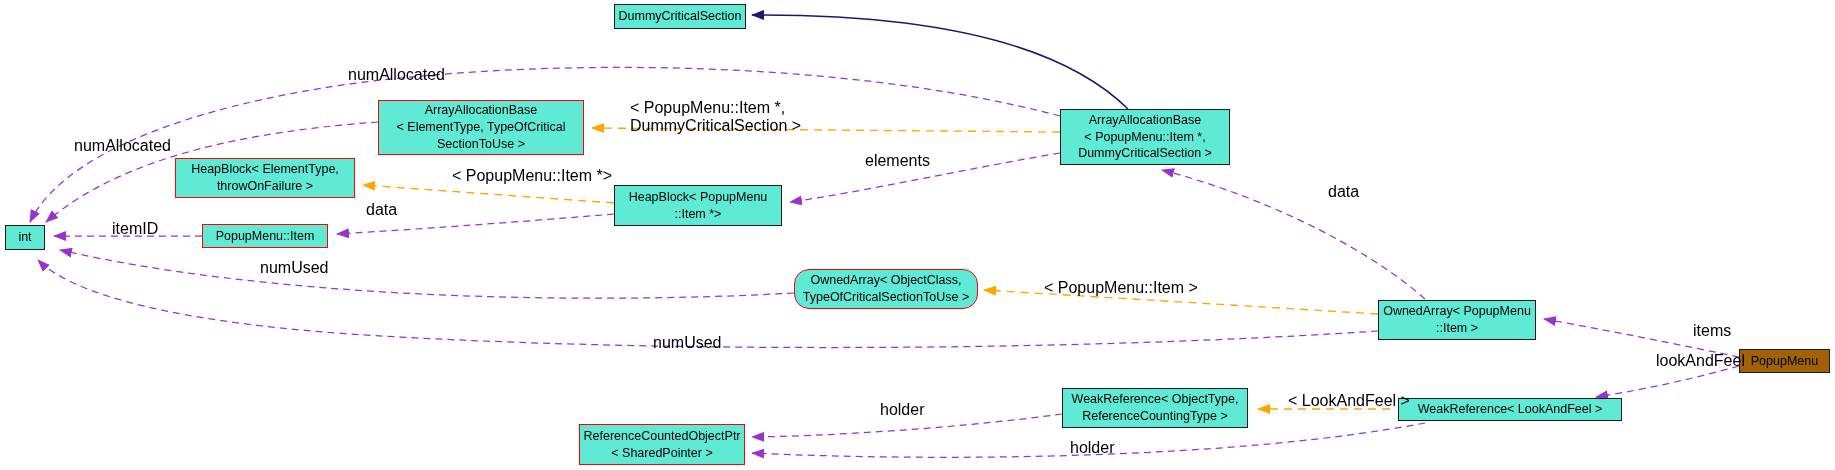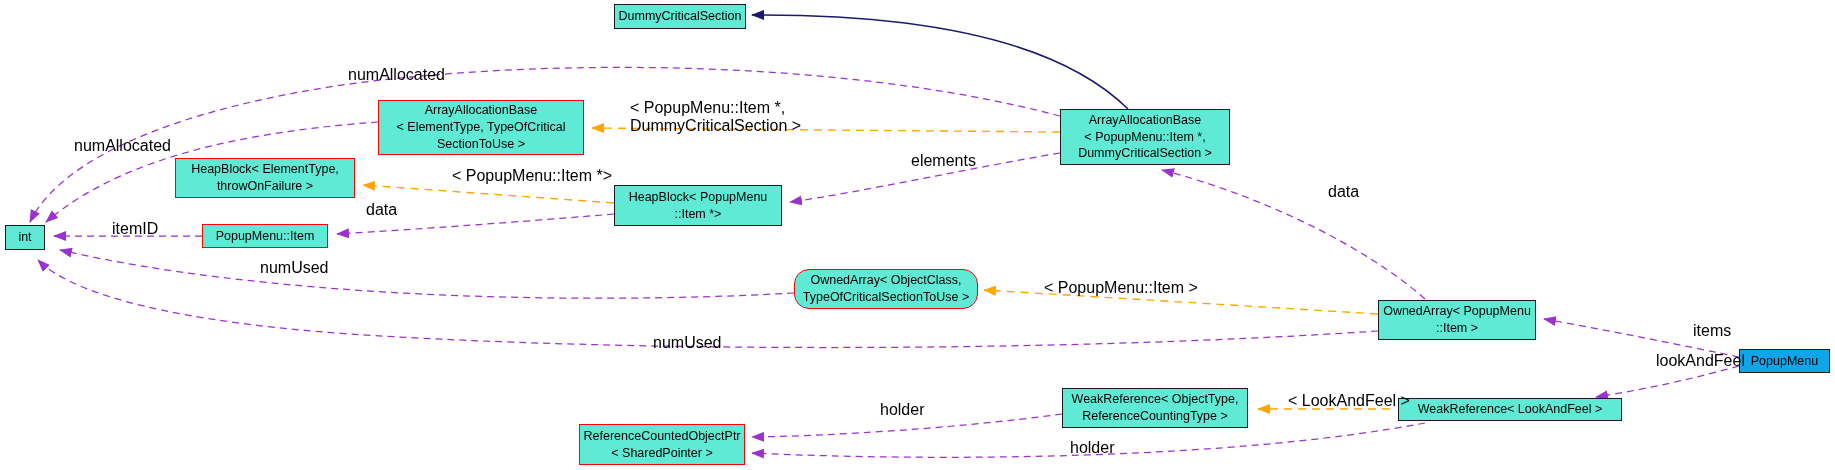--- a/index.html
+++ b/index.html
@@ -9,21 +9,21 @@
   }
   svg.edge-layer{position:absolute;left:0;top:0;width:1835px;height:470px;}
   .node{
     position:absolute;box-sizing:border-box;background:#5eead4;
     border:1.4px solid #1c1c1c;color:#000;
     display:flex;align-items:center;justify-content:center;
     text-align:center;font-size:12.5px;line-height:1.34;
     white-space:pre-line;padding:1px 3px;cursor:default;
   }
   .node.trunc{border:1.6px solid #ff0000;}
-  .node.focus{background:#0ea5e9;border-width:1.6px;}
+  .node.focus{background:#a16207;border-width:1.6px;}
   .elabel{
     position:absolute;font-size:16px;color:#000;line-height:1.15;
     white-space:pre-line;cursor:default;padding-left:20px;
   }
   .edge{fill:none;}
   .edge.usage{stroke:#9a32cd;stroke-width:1.25;stroke-dasharray:7,5;}
   .edge.tmpl{stroke:#ffa500;stroke-width:1.35;stroke-dasharray:8,6;}
   .edge.inherit{stroke:#191970;stroke-width:1.5;}
 </style>
 </head>
@@ -86,21 +86,21 @@
   <div class="node" style="left:1062px;top:388px;width:186px;height:40px;">WeakReference&lt; ObjectType,
 ReferenceCountingType &gt;</div>
   <div class="node" style="left:1390px;top:398px;width:224px;height:23px;margin-left:8px;">WeakReference&lt; LookAndFeel &gt;</div>
   <div class="node trunc" style="left:579px;top:424px;width:166px;height:41px;text-align:center;">ReferenceCountedObjectPtr
 &lt; SharedPointer &gt;</div>
 
   <div class="elabel" style="left:610px;top:99px;">&lt; PopupMenu::Item *,
 DummyCriticalSection &gt;</div>
   <div class="elabel" style="left:328px;top:66px;">numAllocated</div>
   <div class="elabel" style="left:54px;top:137px;">numAllocated</div>
-  <div class="elabel" style="left:891px;top:152px;">elements</div>
+  <div class="elabel" style="left:845px;top:152px;">elements</div>
   <div class="elabel" style="left:432px;top:167px;">&lt; PopupMenu::Item *&gt;</div>
   <div class="elabel" style="left:346px;top:201px;">data</div>
   <div class="elabel" style="left:92px;top:220px;">itemID</div>
   <div class="elabel" style="left:1308px;top:183px;">data</div>
   <div class="elabel" style="left:1024px;top:279px;">&lt; PopupMenu::Item &gt;</div>
   <div class="elabel" style="left:240px;top:259px;">numUsed</div>
   <div class="elabel" style="left:633px;top:334px;">numUsed</div>
   <div class="elabel" style="left:1657px;top:322px;margin-left:16px;">items</div>
   <div class="elabel" style="left:1636px;top:352px;">lookAndFeel</div>
   <div class="elabel" style="left:1268px;top:392px;">&lt; LookAndFeel &gt;</div>

